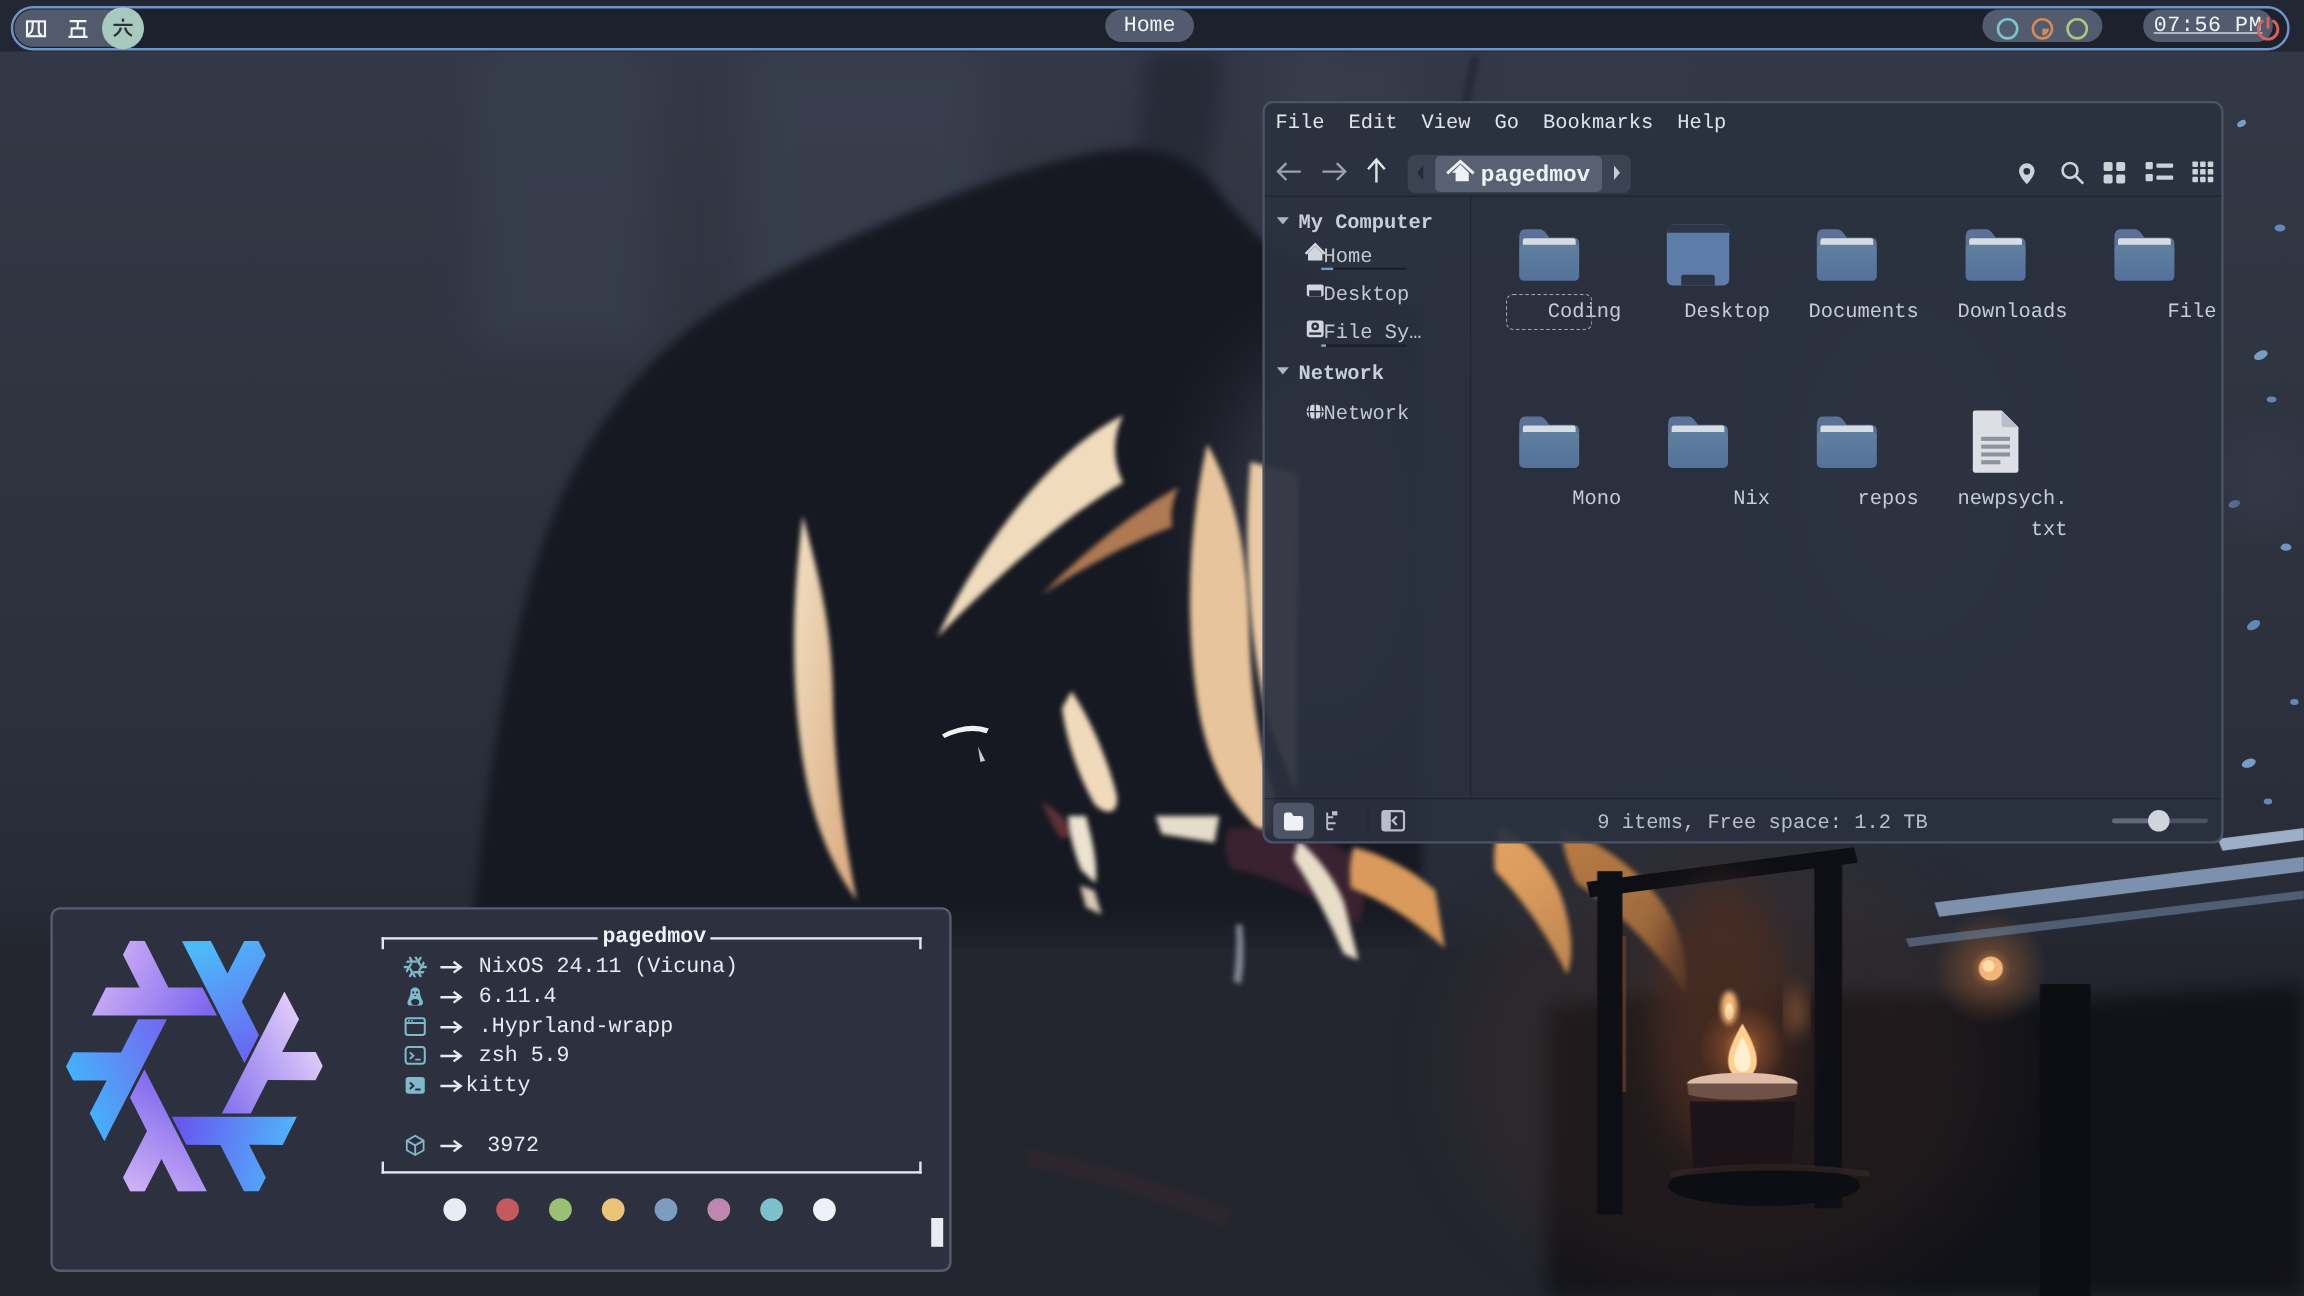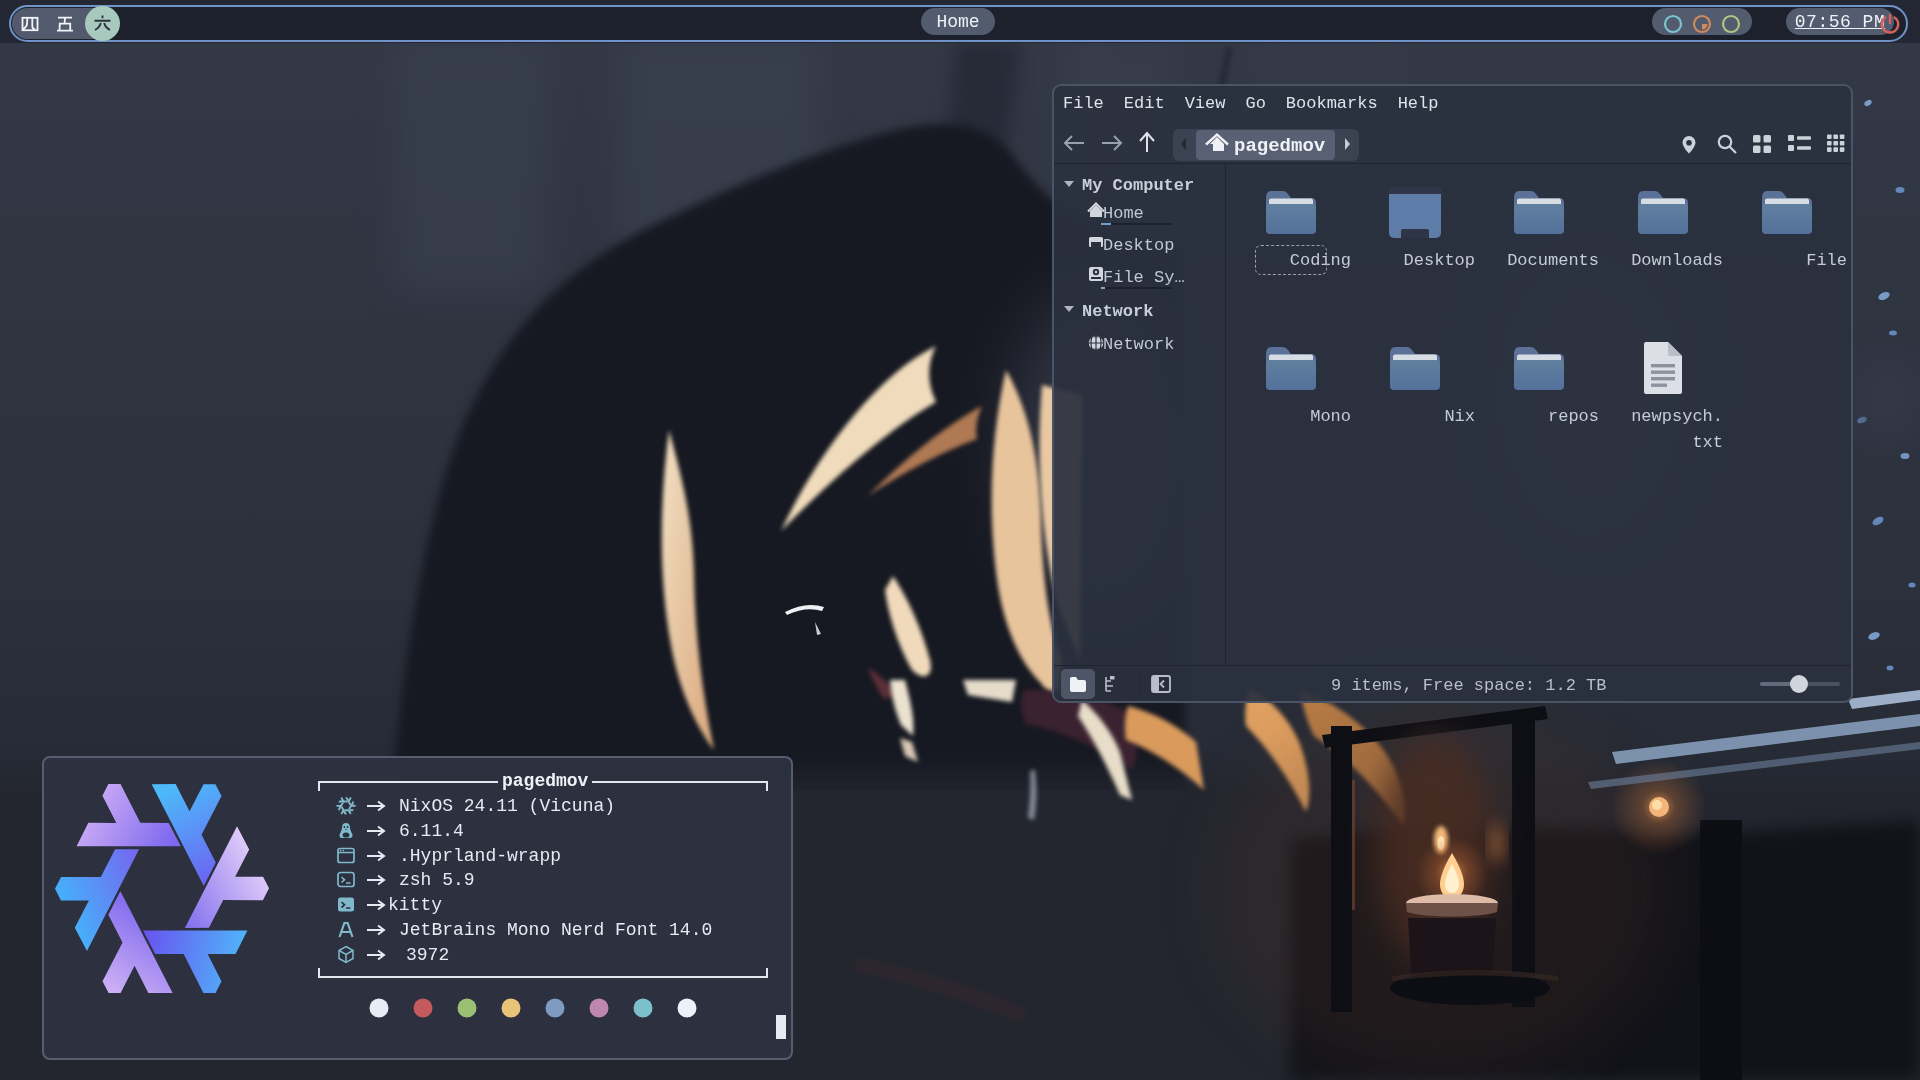--- a/index.html
+++ b/index.html
@@ -471,25 +471,20 @@
         <path d="M5.5,8 L8.5,10.8 L5.5,13.5 M10,14 L14.5,14" stroke="#7fb9cb" stroke-width="1.6" fill="none"></path>
       </svg><svg width="22" height="12" viewBox="0 0 22 12">
         <path d="M1,6 L17,6 M12,1.5 L18,6 L12,10.5" stroke="#e6eaf2" stroke-width="2" fill="none"></path>
       </svg><span style="margin-left:11px">zsh 5.9</span></div>
     <div class="trow" style="top:134px"><svg width="20" height="22" viewBox="0 0 20 22" style="margin-right:10px">
         <rect x="2" y="3.5" width="16" height="14" rx="2.5" fill="#7fb9cb"></rect>
         <path d="M5.5,8 L8.5,10.8 L5.5,13.5 M10,14 L14.5,14" stroke="#2b3040" stroke-width="1.7" fill="none"></path>
       </svg><svg width="22" height="12" viewBox="0 0 22 12">
         <path d="M1,6 L17,6 M12,1.5 L18,6 L12,10.5" stroke="#e6eaf2" stroke-width="2" fill="none"></path>
       </svg><span style="">kitty</span></div>
-    <div class="trow" style="top:159px"><svg width="20" height="22" viewBox="0 0 20 22" style="margin-right:10px">
-        <path d="M3.5,18 L8.4,4 L11.6,4 L16.5,18 M5.6,13 L14.4,13" fill="none" stroke="#7fb9cb" stroke-width="2.2"></path>
-      </svg><svg width="22" height="12" viewBox="0 0 22 12">
-        <path d="M1,6 L17,6 M12,1.5 L18,6 L12,10.5" stroke="#e6eaf2" stroke-width="2" fill="none"></path>
-      </svg><span style="margin-left:11px">JetBrains Mono Nerd Font 14.0</span></div>
     <div class="trow" style="top:184px"><svg width="20" height="22" viewBox="0 0 20 22" style="margin-right:10px">
         <path d="M10,2.5 L17,6.5 L17,14.5 L10,18.5 L3,14.5 L3,6.5 Z" fill="none" stroke="#7fb9cb" stroke-width="1.5"></path>
         <path d="M3,6.5 L10,10.5 L17,6.5 M10,10.5 L10,18.5" fill="none" stroke="#7fb9cb" stroke-width="1.5"></path>
       </svg><svg width="22" height="12" viewBox="0 0 22 12">
         <path d="M1,6 L17,6 M12,1.5 L18,6 L12,10.5" stroke="#e6eaf2" stroke-width="2" fill="none"></path>
       </svg><span style="margin-left:18px">3972</span></div>
     <svg class="abs" style="left:322px;top:236px" width="380" height="28" viewBox="0 0 380 28">
       <circle cx="13" cy="14" r="9.5" fill="#e8ecf4"></circle>
       <circle cx="57" cy="14" r="9.5" fill="#c35a5e"></circle>
       <circle cx="101" cy="14" r="9.5" fill="#9cbf76"></circle>

